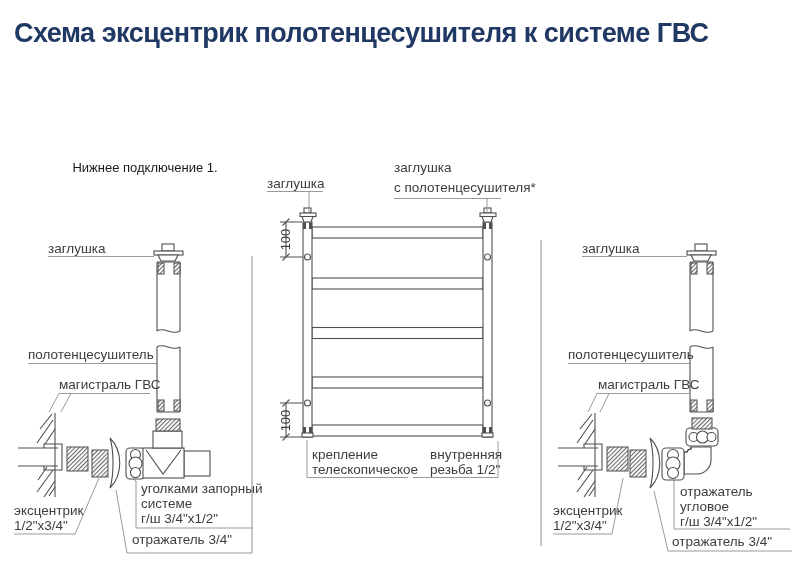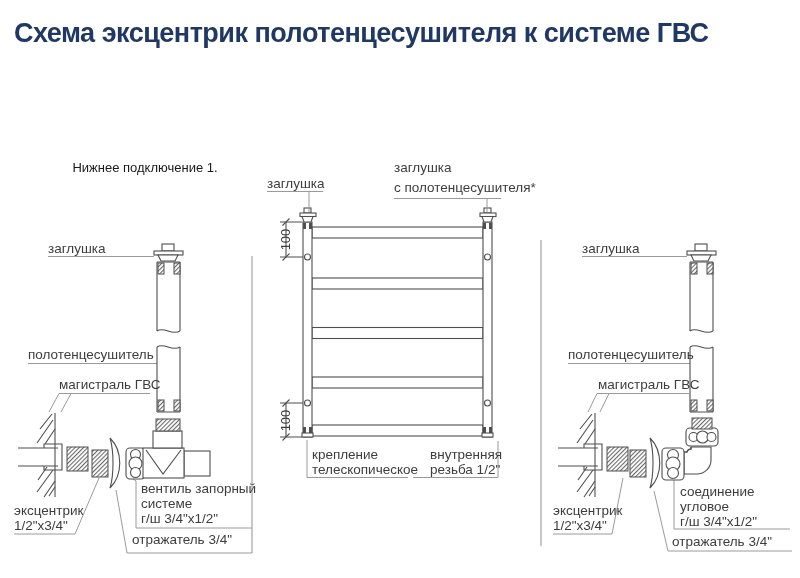--- a/index.html
+++ b/index.html
@@ -213,21 +213,21 @@
   </div>
 
   <div class="lbl" style="left:48px;top:241px;">заглушка</div>
   <div class="lbl" style="left:28px;top:347px;">полотенцесушитель</div>
   <div class="lbl" style="left:59px;top:377px;">магистраль ГВС</div>
   <div class="lbl" style="left:14px;top:503px;">
     <div>эксцентрик</div>
     <div>1/2"х3/4"</div>
   </div>
   <div class="lbl" style="left:141px;top:481px;">
-    <div>вентиль запорный</div>
+    <div>уголками запорный</div>
     <div>системе</div>
     <div>г/ш 3/4"х1/2"</div>
   </div>
   <div class="lbl" style="left:132px;top:532px;">отражатель 3/4"</div>
 
   <div class="lbl" style="left:267px;top:176px;">заглушка</div>
   <div class="lbl" style="left:394px;top:160px;">
     <div style="margin-bottom:5px;">заглушка</div>
     <div>с полотенцесушителя*</div>
   </div>
@@ -243,19 +243,19 @@
   </div>
 
   <div class="lbl" style="left:582px;top:241px;">заглушка</div>
   <div class="lbl" style="left:568px;top:347px;">полотенцесушитель</div>
   <div class="lbl" style="left:598px;top:377px;">магистраль ГВС</div>
   <div class="lbl" style="left:553px;top:503px;">
     <div>эксцентрик</div>
     <div>1/2"х3/4"</div>
   </div>
   <div class="lbl" style="left:680px;top:484px;">
-    <div>соединение</div>
+    <div>отражатель</div>
     <div>угловое</div>
     <div>г/ш 3/4"х1/2"</div>
   </div>
   <div class="lbl" style="left:672px;top:534px;">отражатель 3/4"</div>
 
 </div>
 
 </body></html>

